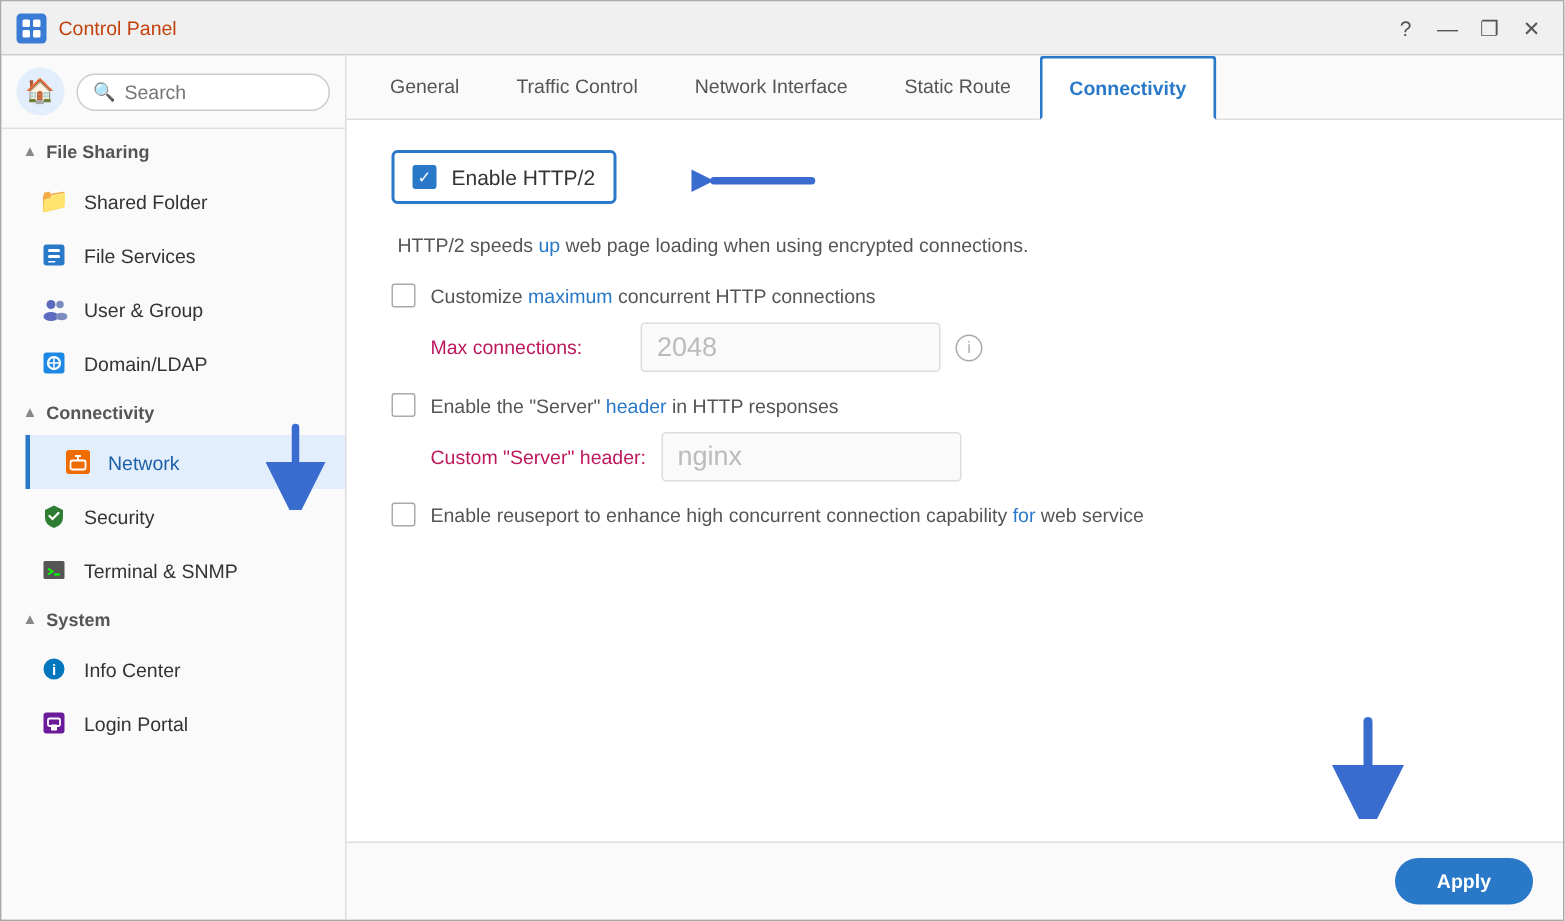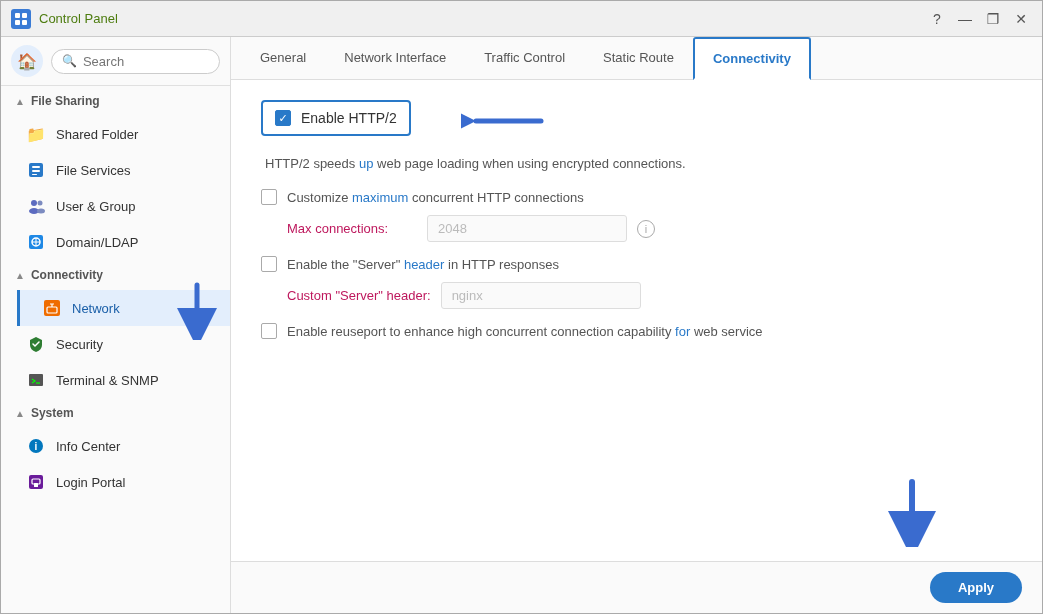--- a/index.html
+++ b/index.html
@@ -41,21 +41,21 @@
       background: #3a7bd5;
       border-radius: 3px;
       display: flex;
       align-items: center;
       justify-content: center;
     }
 
     .title-bar-title {
       flex: 1;
       font-size: 13px;
-      color: #4d7c0f;
+      color: #c2410c;
     }
 
     .title-bar-controls {
       display: flex;
       gap: 6px;
     }
 
     .title-bar-btn {
       width: 22px;
       height: 22px;
@@ -276,21 +276,21 @@
     .sub-label {
       font-size: 13px;
       color: #be185d;
       min-width: 130px;
     }
 
     .sub-input {
       border: 1px solid #ddd;
       border-radius: 3px;
       padding: 5px 10px;
-      font-size: 13px;
+      font-size: 18px;
       color: #bbb;
       background: #fafafa;
       width: 200px;
     }
 
     .info-icon {
       width: 18px;
       height: 18px;
       border-radius: 50%;
       border: 1px solid #aaa;
@@ -505,24 +505,24 @@
       </div>
     </div>
 
     <div class="right-panel">
 
       <div class="tabs">
         <div class="tab">
           <span>General</span>
         </div>
         <div class="tab">
+          <span>Traffic Control</span>
+        </div>
+        <div class="tab">
           <span>Network Interface</span>
-        </div>
-        <div class="tab">
-          <span>Traffic Control</span>
         </div>
         <div class="tab">
           <span>Static Route</span>
         </div>
         <div class="tab active">
           <span>Connectivity</span>
         </div>
       </div>
 
       <div class="panel-content" style="position:relative;">

